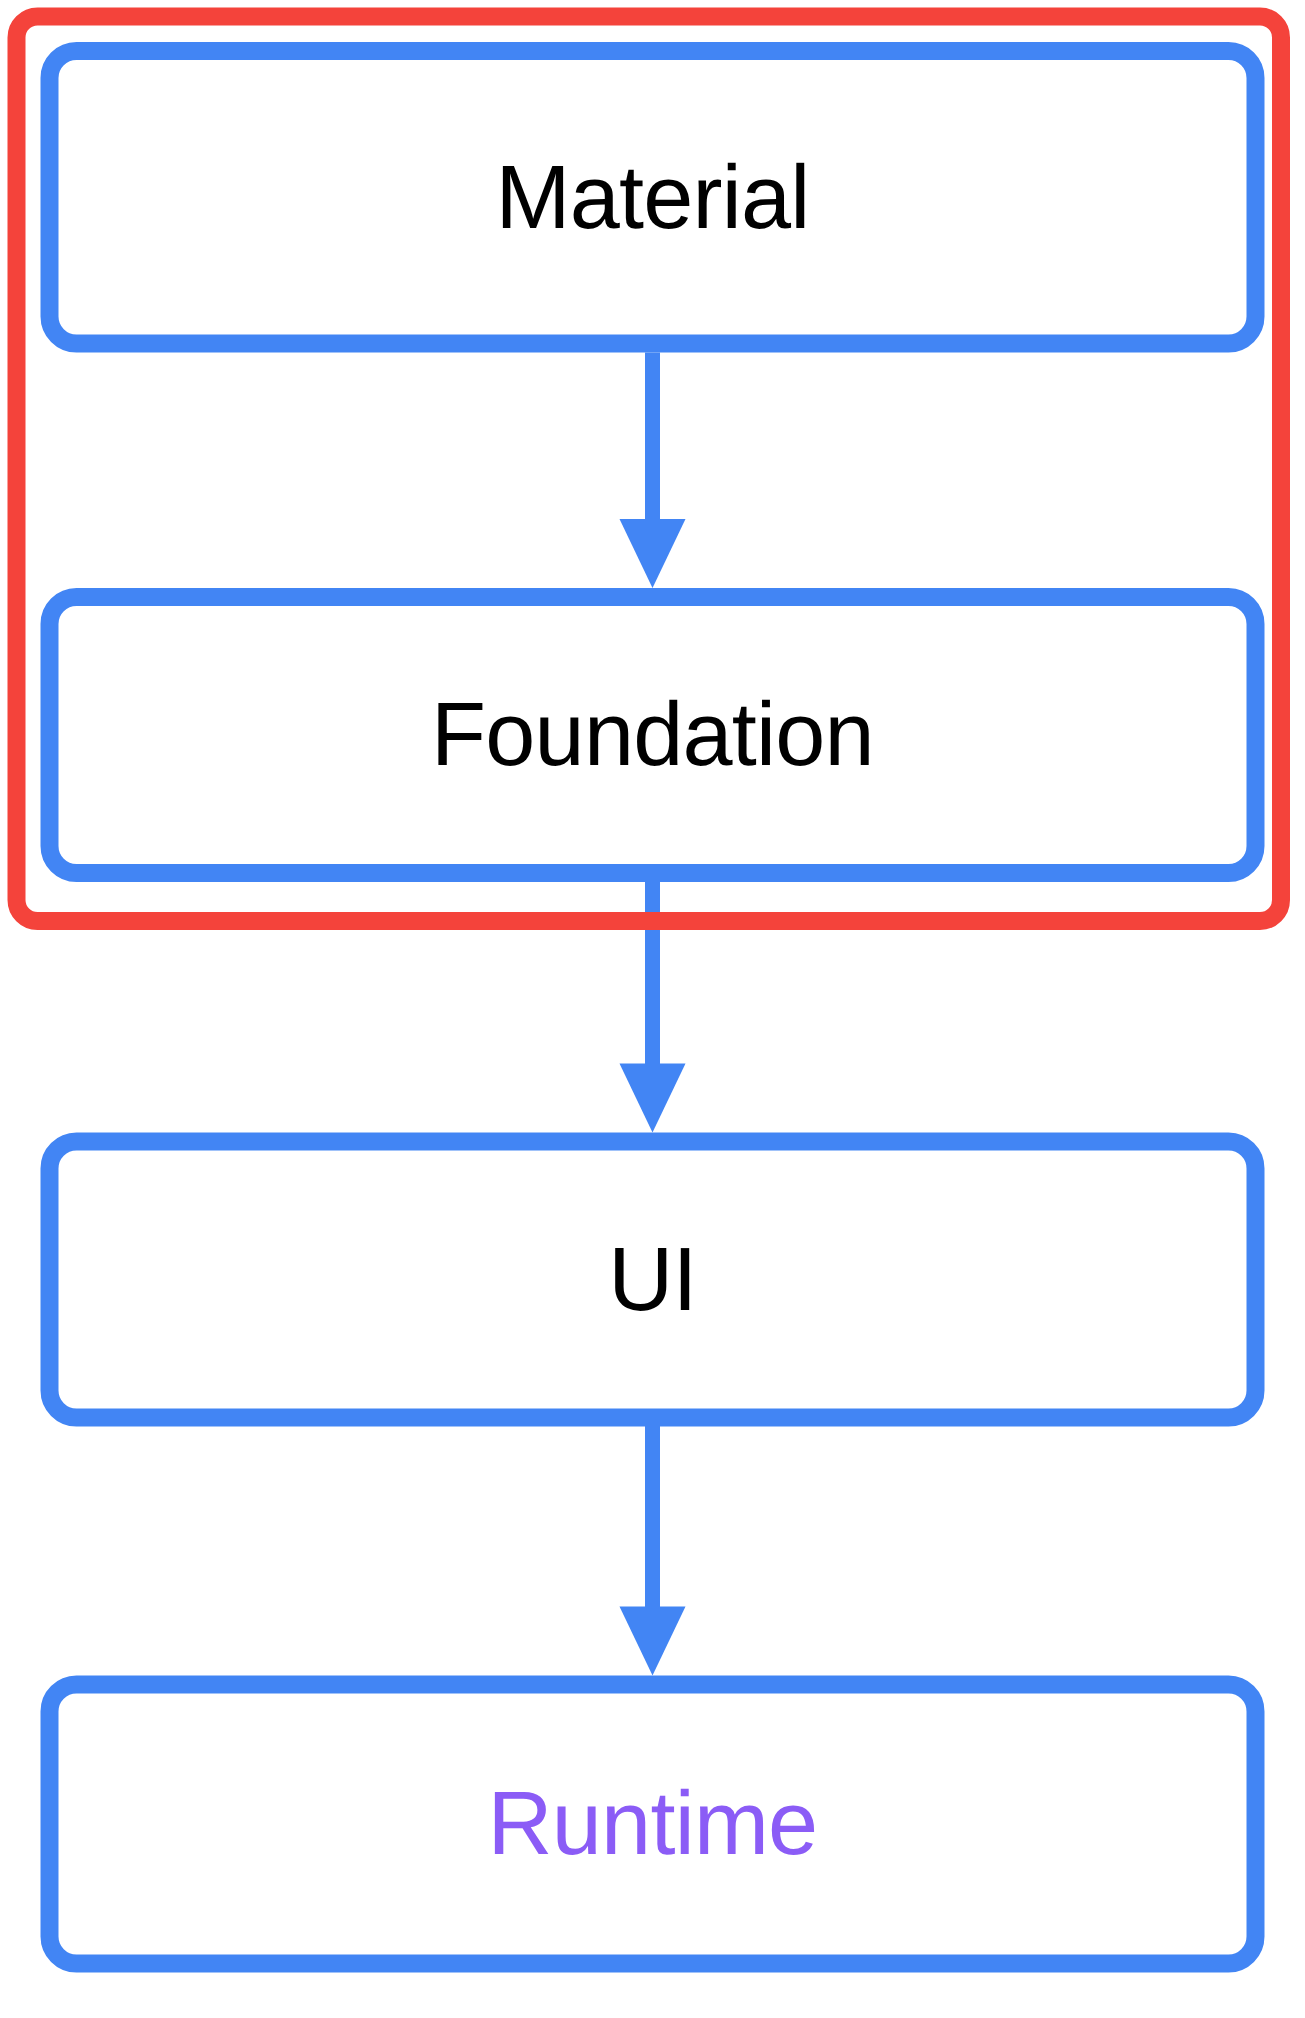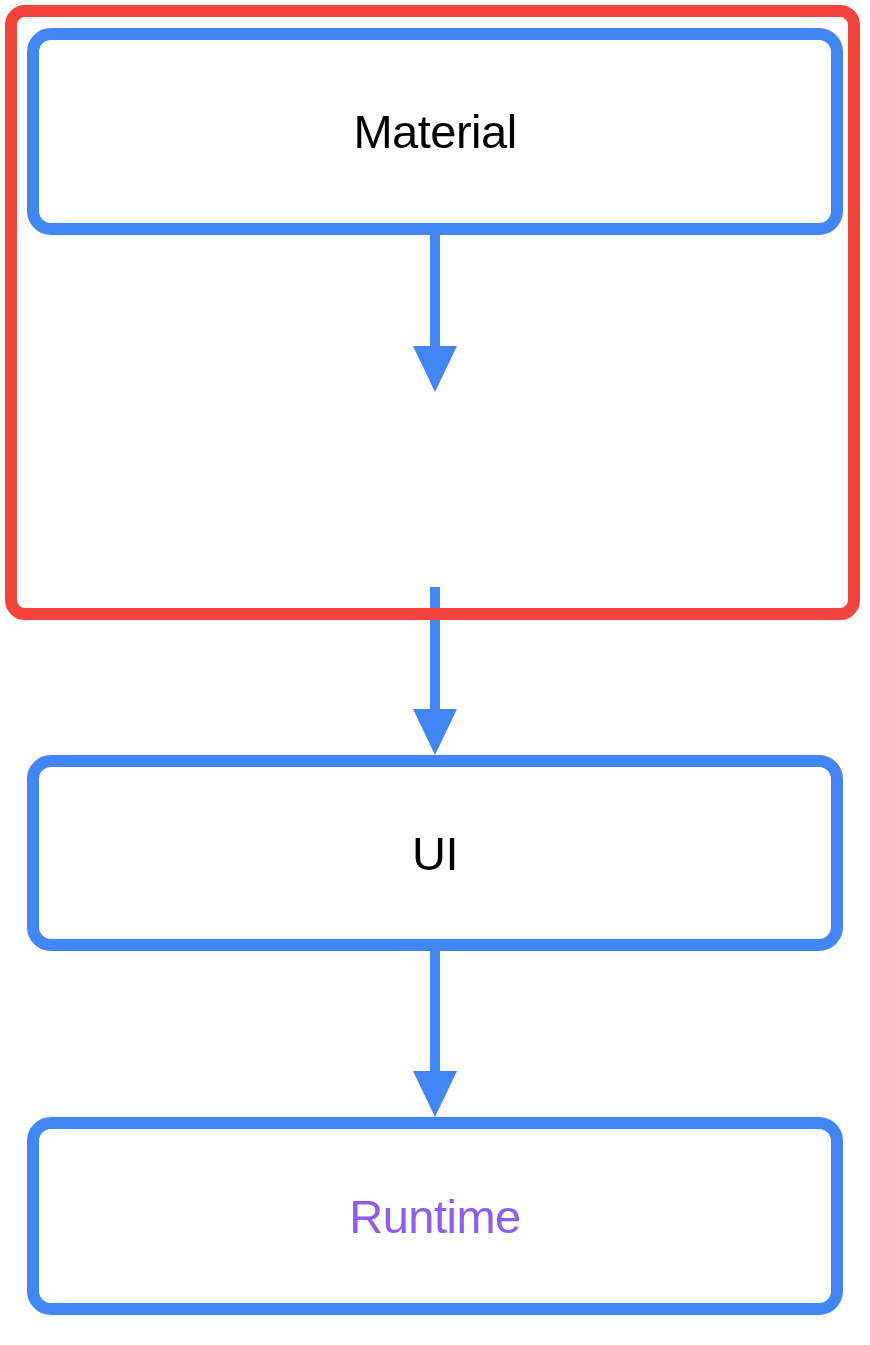--- a/index.html
+++ b/index.html
@@ -38,21 +38,21 @@
     border-radius: 24px;
     background: #ffffff;
     display: flex;
     align-items: center;
     justify-content: center;
     z-index: 3;
   }
   .node-label {
     font-family: "Liberation Sans", sans-serif;
     font-weight: 400;
-    font-size: 47px;
+    font-size: 60px;
     line-height: 1;
     letter-spacing: -0.5px;
     color: #000000;
     white-space: nowrap;
     -webkit-font-smoothing: antialiased;
   }
 
   
   .arrow {
     position: absolute;
@@ -67,20 +67,23 @@
 <body>
 
 <div id="diagram-root" style="width: 870px; height: 1345px; background: rgb(255, 255, 255);">
 
   <div class="highlight-frame" style="left: 5px; top: 5px; width: 855px; height: 615px; border-width: 12px; border-color: rgb(244, 67, 59); border-radius: 20px;"></div>
 
   <div class="node-box" style="left: 27px; top: 28px; width: 816px; height: 207px; border-width: 12px; border-color: rgb(66, 133, 244); border-radius: 24px; background: rgb(255, 255, 255);">
     <span class="node-label" style="color: rgb(0, 0, 0);">Material</span>
   </div>
 
+  <div class="node-box" style="left: 27px; top: 392px; width: 816px; height: 196px; border-width: 12px; border-color: rgb(66, 133, 244); border-radius: 24px; background: rgb(255, 255, 255);">
+    <span class="node-label" style="color: rgb(0, 0, 0);">Foundation</span>
+  </div>
 
   <div class="node-box" style="left: 27px; top: 755px; width: 816px; height: 196px; border-width: 12px; border-color: rgb(66, 133, 244); border-radius: 24px; background: rgb(255, 255, 255); justify-content: center;">
     <span class="node-label" style="color: rgb(0, 0, 0);">UI</span>
   </div>
 
   <div class="node-box" style="left: 27px; top: 1117px; width: 816px; height: 198px; border-width: 12px; border-color: rgb(66, 133, 244); border-radius: 24px; background: rgb(255, 255, 255);">
     <span class="node-label" style="color: #8b5cf6;">Runtime</span>
   </div>
 
   <div class="arrow" style="left: 413px; top: 235px; width: 44px; height: 157px;">

